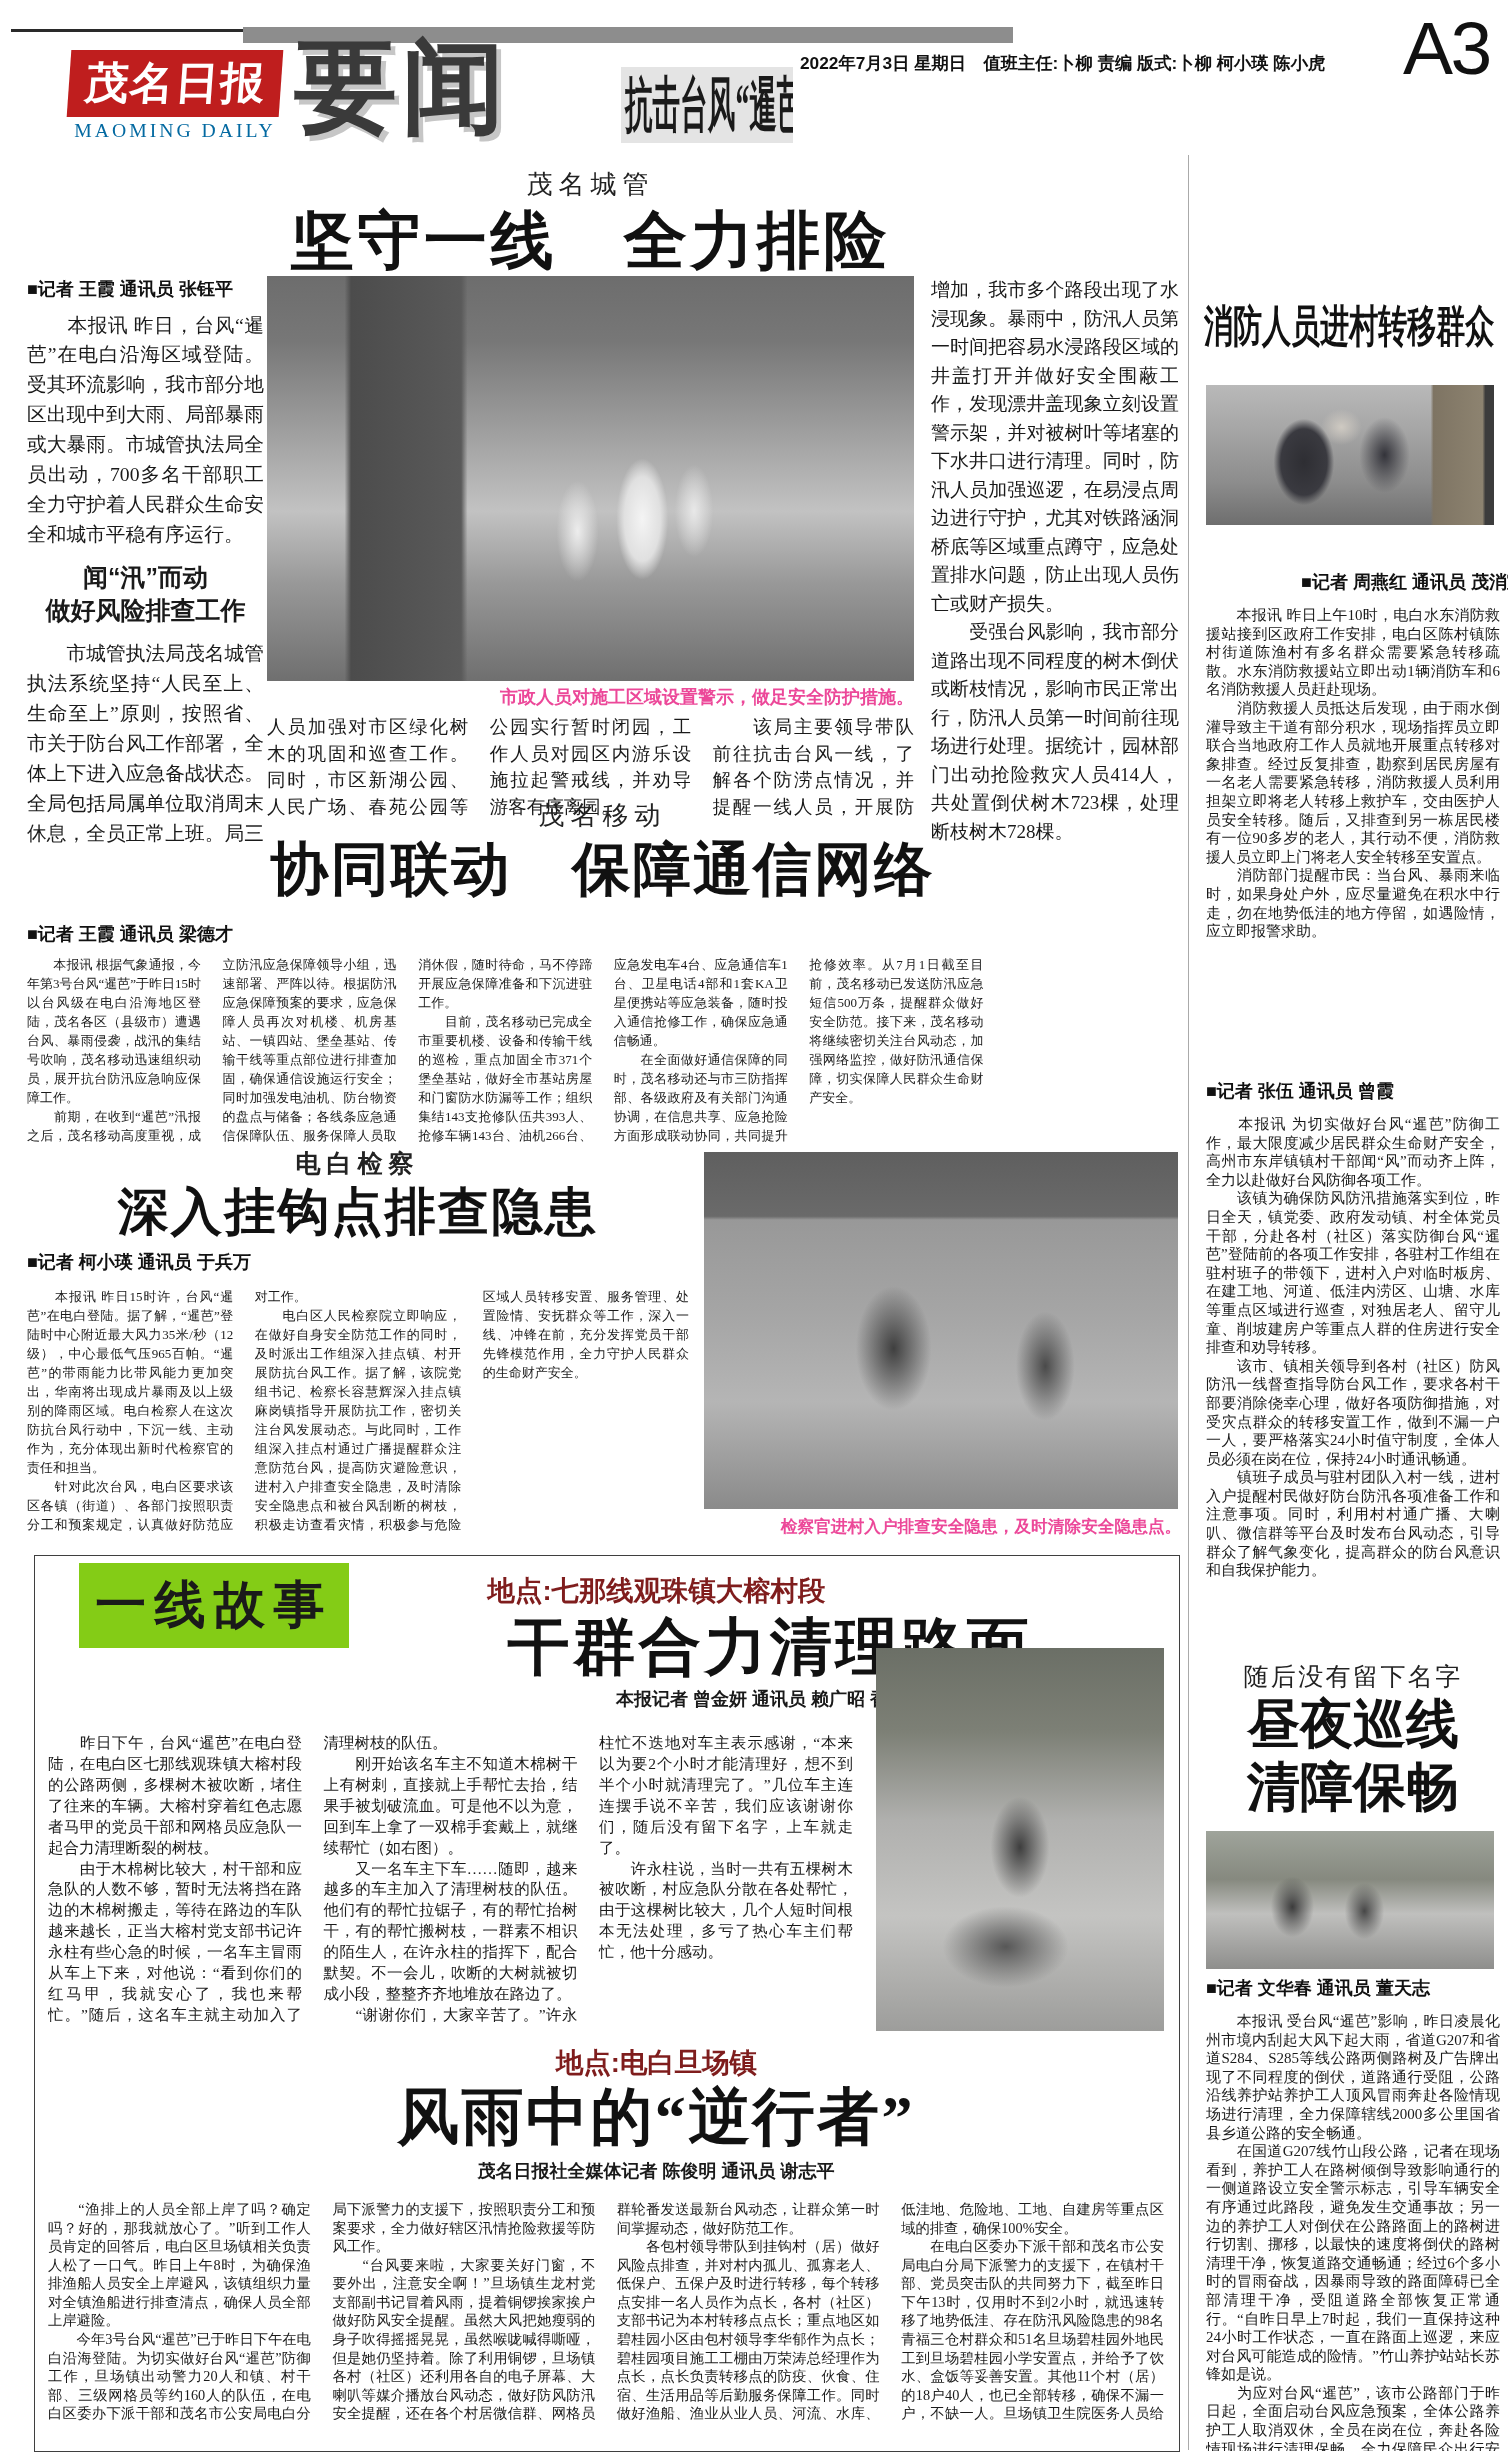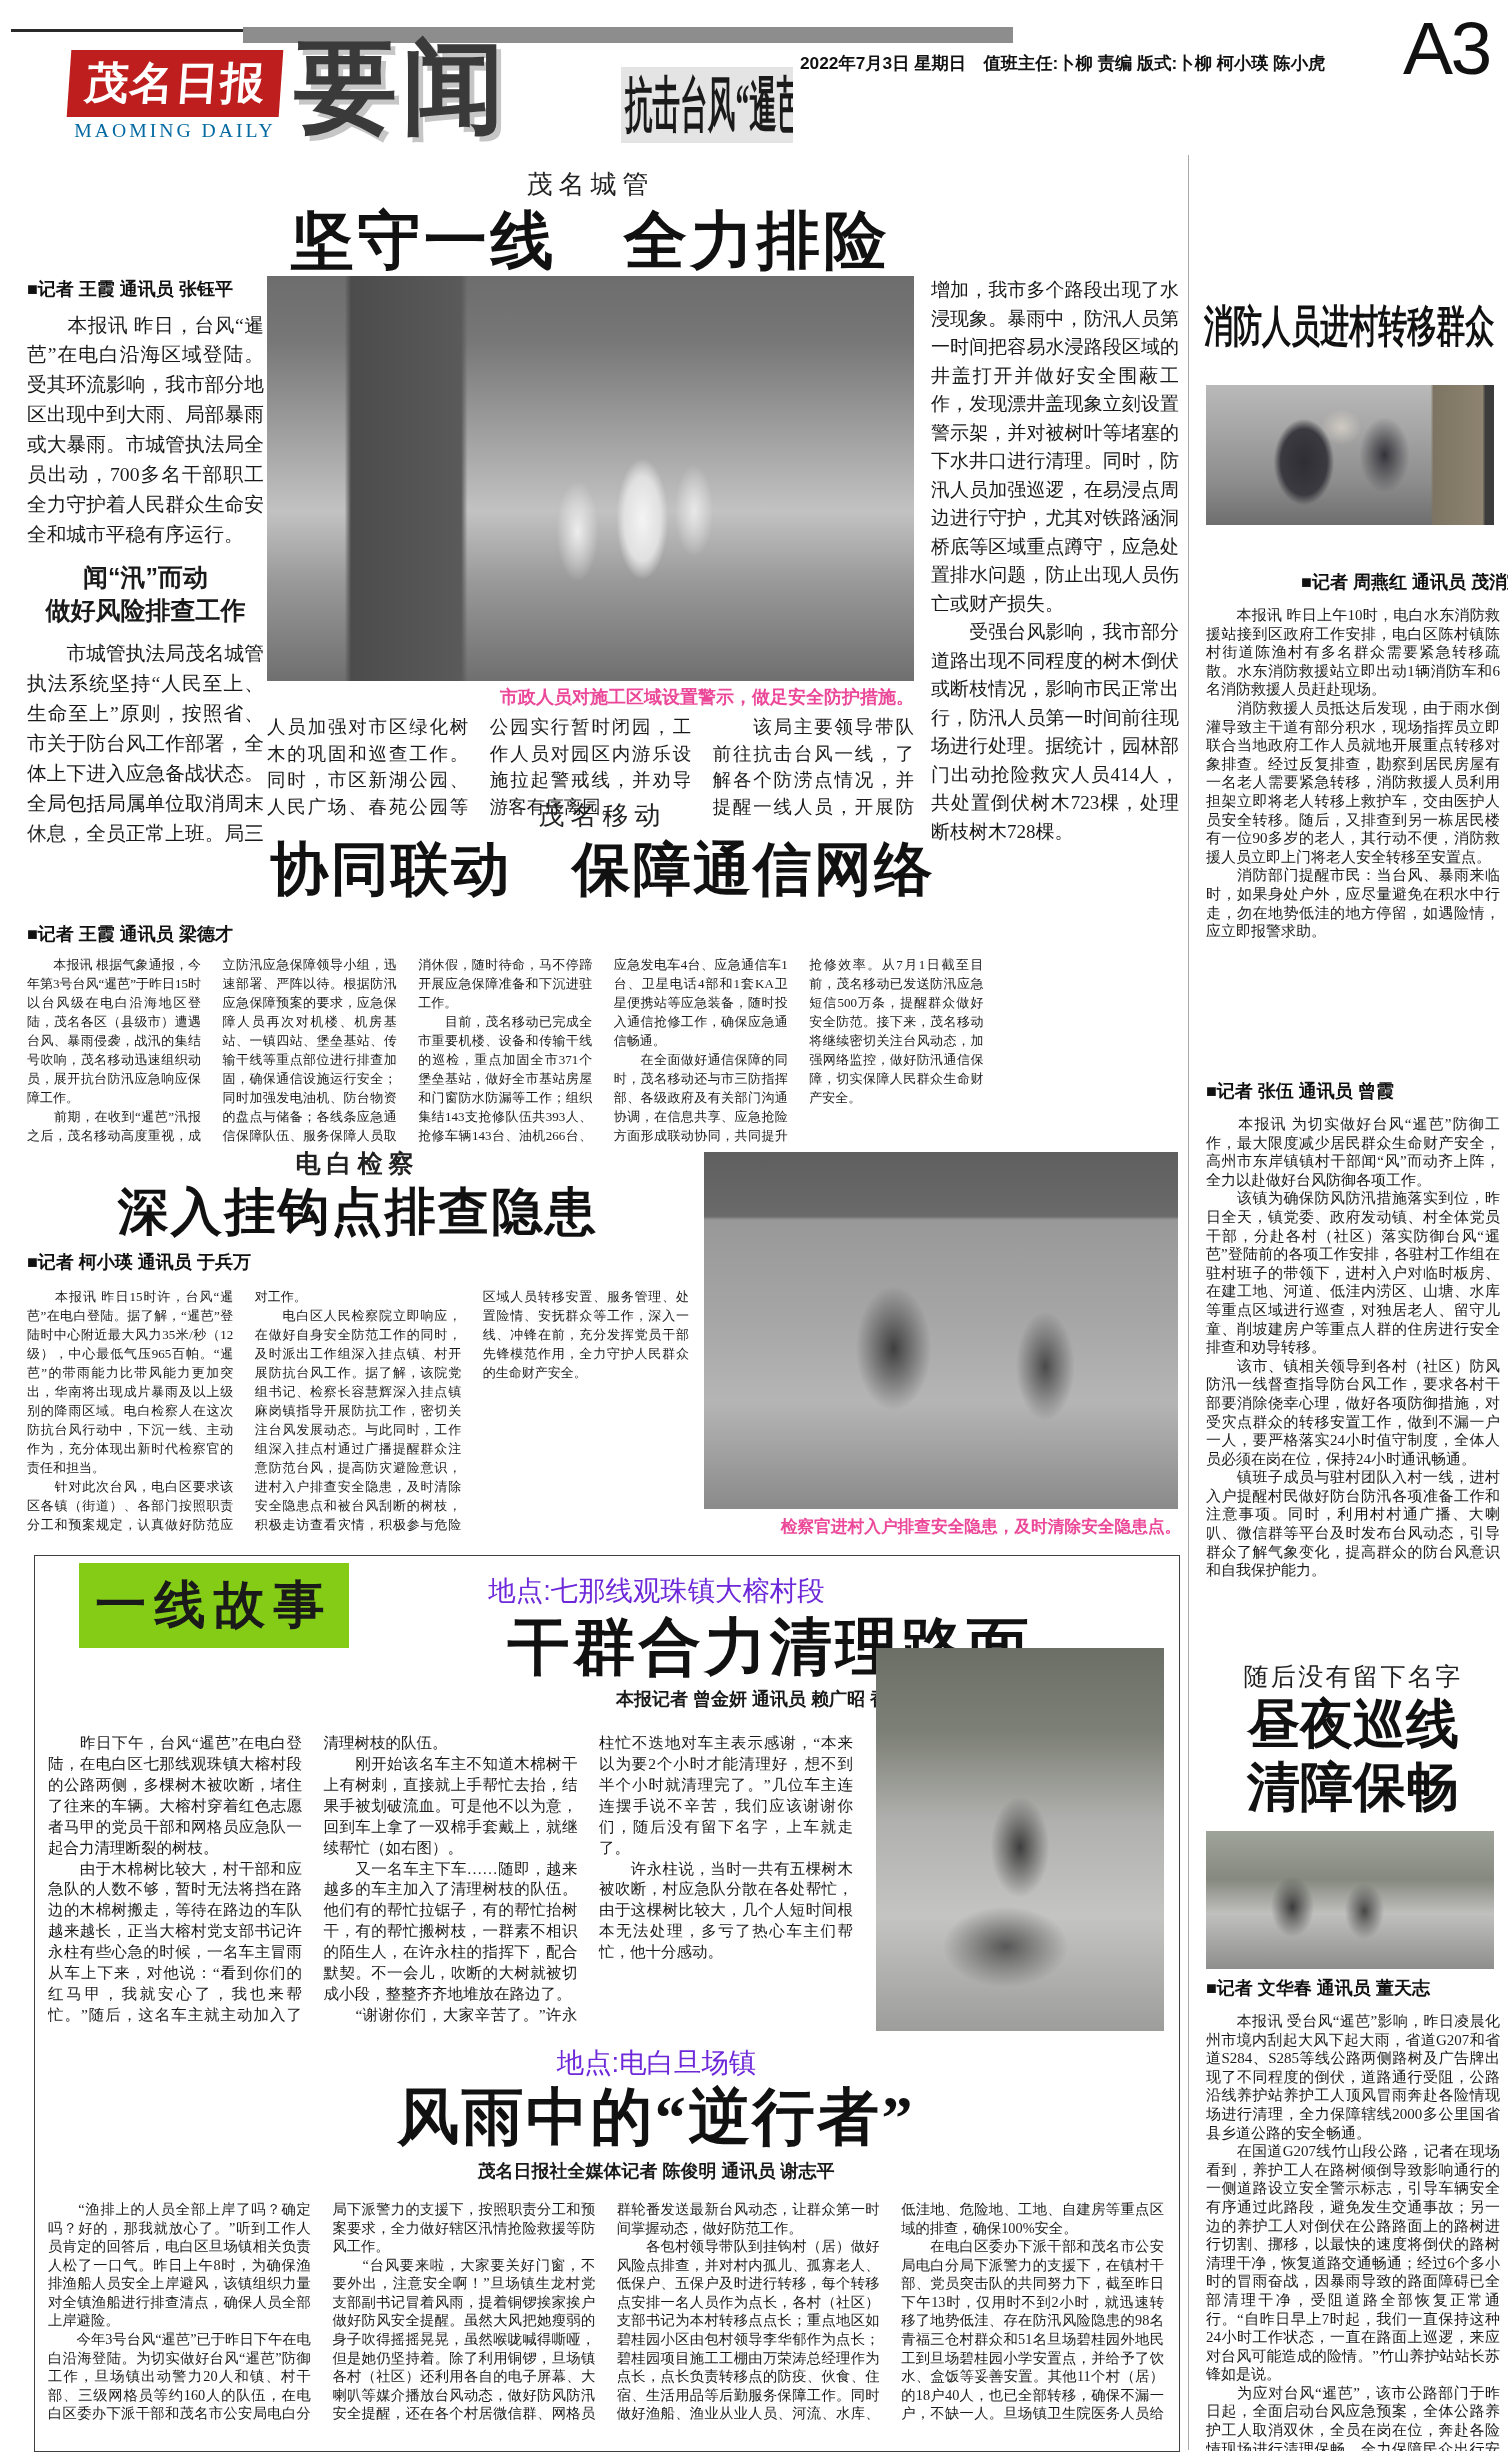--- a/index.html
+++ b/index.html
@@ -65,21 +65,21 @@
   .ph-huazhou{background:
      radial-gradient(ellipse 30px 42px at 30% 55%, #3c3c3c 0%, rgba(0,0,0,0) 72%),
      radial-gradient(ellipse 27.4px 39px at 55% 58%, #474747 0%, rgba(0,0,0,0) 72%),
      linear-gradient(180deg,#9fa49b 0%,#86897f 35%,#c0c0be 60%,#8e8e8c 100%);}
 
   
   .featurebox{left:34px;top:1555px;width:1144px;height:895px;border:1.8px solid #3f3f3f;}
   .featlabel{left:79px;top:1563px;width:270px;height:85px;background:#84cc16;
              display:flex;align-items:center;justify-content:center;
              font-size:51px;font-weight:bold;letter-spacing:8.4px;color:#1a1a1a;}
-  .loc{font-weight:normal;font-size:27.4px;text-align:center;color:#6d28d9;
+  .loc{font-weight:bold;font-size:27.4px;text-align:center;color:#7f1d1d;
        font-family:"Liberation Sans","DejaVu Sans",sans-serif;}
   .story-byline{font-size:18px;font-weight:bold;text-align:center;
                 font-family:"Liberation Sans","DejaVu Sans",sans-serif;}
 
   .sb-body{font-size:15px;line-height:1.24;}
   .vdivider{left:1188px;top:155px;width:1.2px;height:2295px;background:#aaa;}
 </style>
 </head>
 <body>
 

